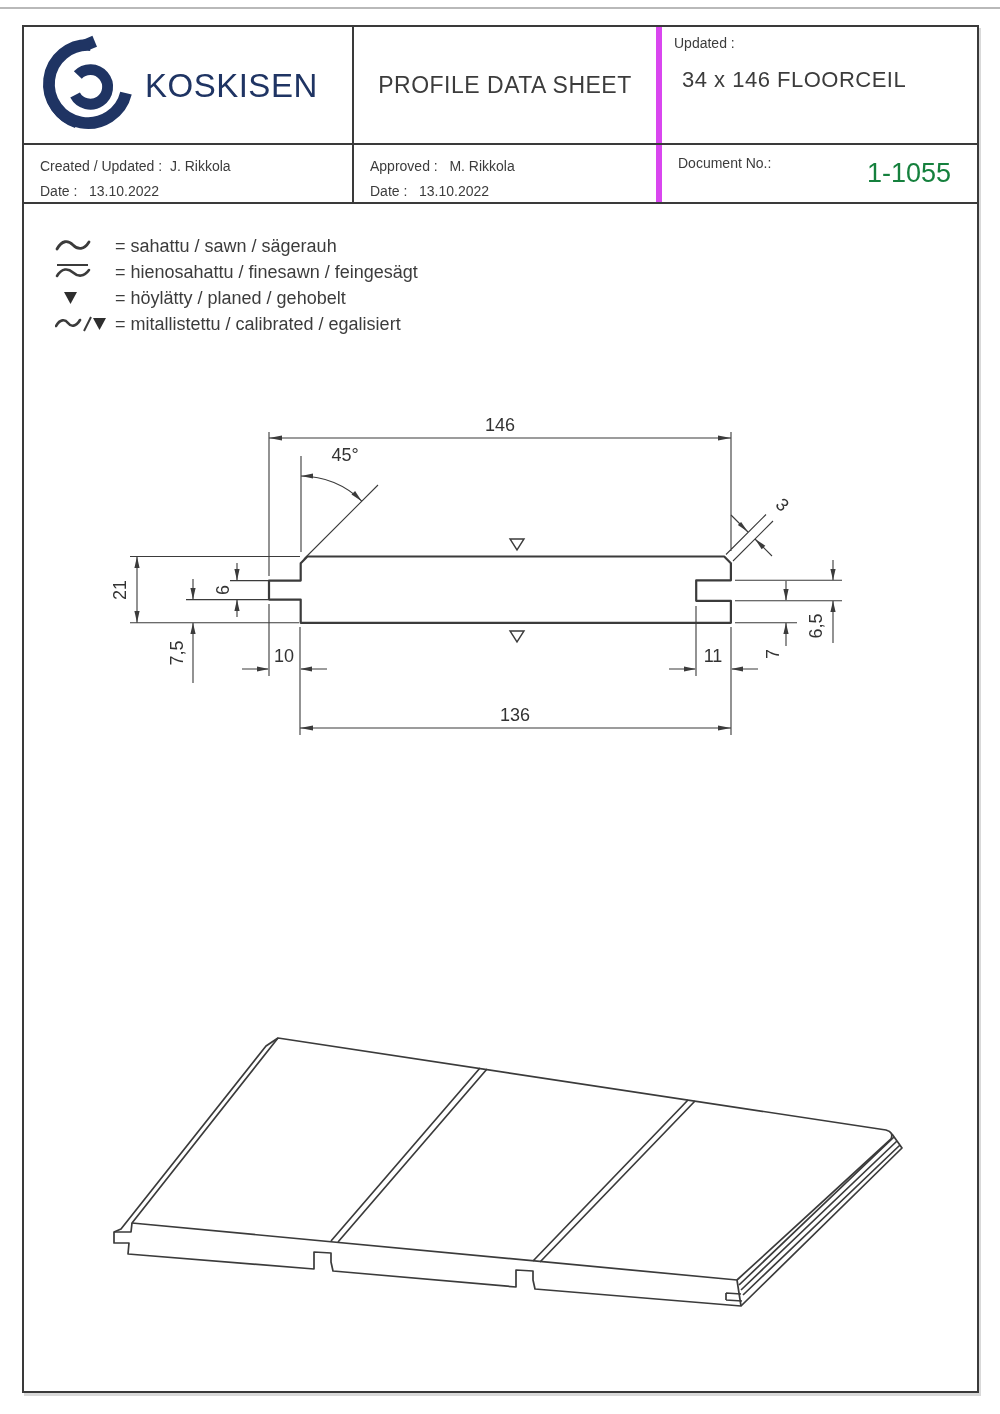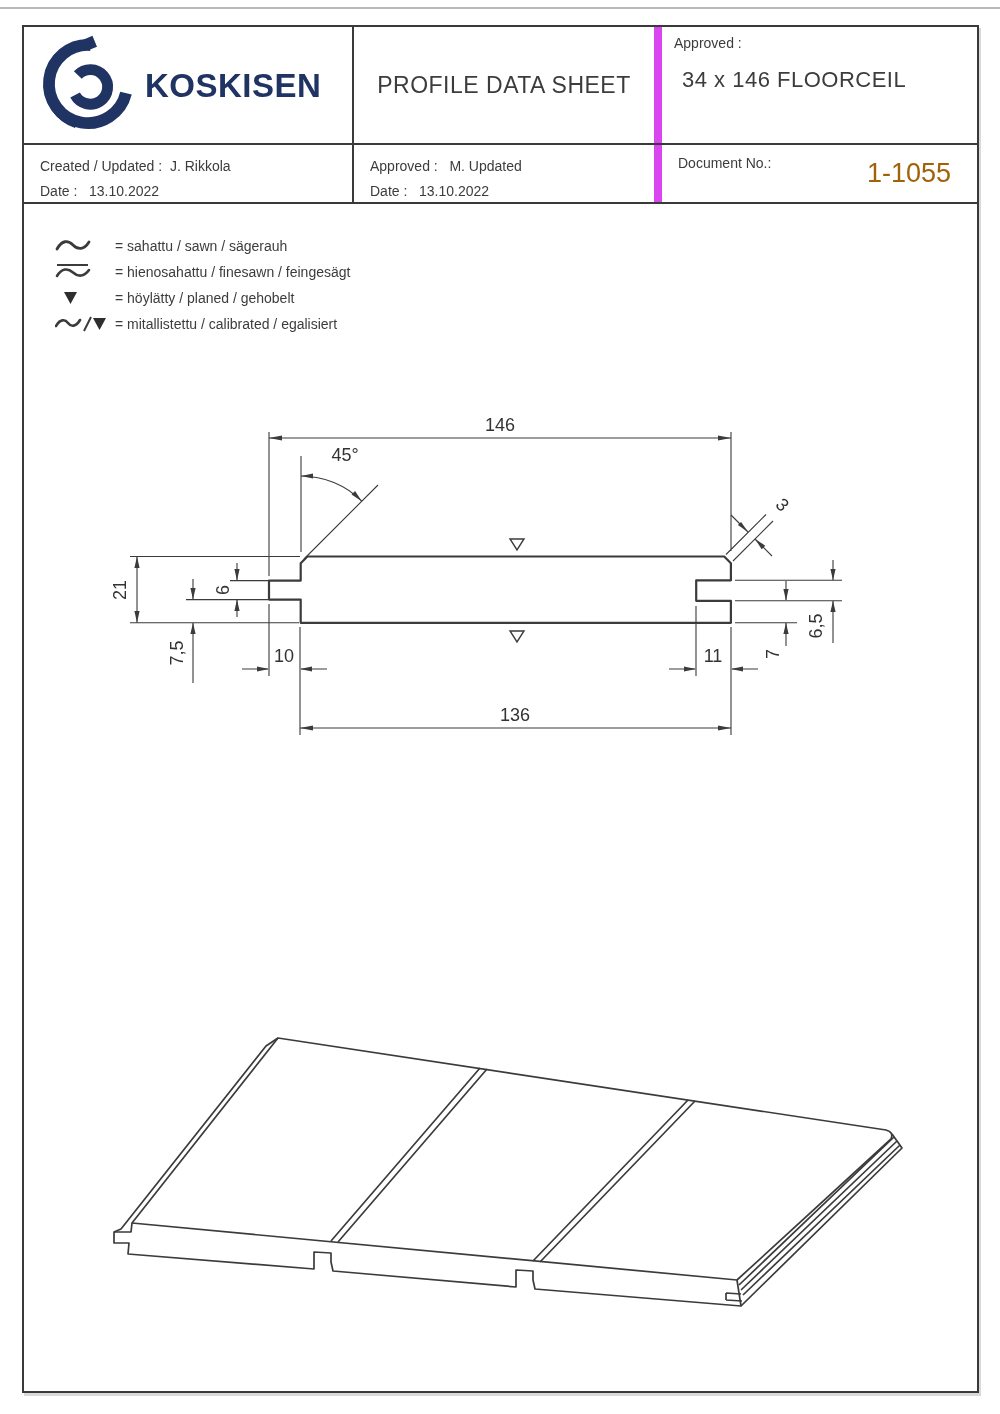--- a/index.html
+++ b/index.html
@@ -6,36 +6,36 @@
   .page{position:relative;width:1000px;height:1414px;background:#ffffff;
         font-family:"Liberation Sans",sans-serif;color:#3c3c3c;overflow:hidden;}
   .topline{position:absolute;left:0;top:7px;width:100%;height:2px;background:#b9b9b9;}
   .sheet{position:absolute;left:22px;top:25px;width:957px;height:1368px;
          border:2px solid #3a3a3a;box-sizing:border-box;box-shadow:2px 3px 0 #d9d9d9;}
   .hrow{display:flex;width:100%;}
   .hrow1{height:116px;border-bottom:2px solid #3a3a3a;}
   .hrow2{height:57px;border-bottom:2px solid #3a3a3a;}
   .hc{box-sizing:border-box;height:100%;}
   .c1{width:330px;border-right:2px solid #3a3a3a;}
-  .c2{width:308px;border-right:8px solid #d946ef;display:flex;align-items:center;justify-content:center;}
+  .c2{width:308px;border-right:6px solid #d946ef;display:flex;align-items:center;justify-content:center;}
   .c3{flex:1;}
   .logo-cell{display:flex;align-items:center;padding-left:12px;gap:9px;}
-  .wordmark{font-size:33px;font-weight:bold;letter-spacing:.5px;color:#1f3463;margin-top:2px;}
+  .wordmark{font-size:33px;font-weight:normal;letter-spacing:.5px;color:#1f3463;margin-top:2px;}
   .sheet-title{font-size:23px;letter-spacing:.5px;color:#3c3c3c;}
   .prod-cell{padding:8px 12px 0 12px;}
   .small-label{font-size:14px;color:#3c3c3c;}
   .prod-value{font-size:22px;letter-spacing:.5px;margin:16px 0 0 8px;}
   .meta-cell{padding:9px 0 4px 16px;}
   .meta-line{font-size:14px;line-height:25px;white-space:pre;}
   .doc-cell{position:relative;padding:9px 0 12px 16px;}
-  .doc-no{position:absolute;right:26px;top:13px;font-size:27px;color:#a16207;}
+  .doc-no{position:absolute;right:26px;top:13px;font-size:27px;color:#15803d;}
   .legend{position:absolute;left:55px;top:233px;}
   .lrow{display:flex;align-items:center;height:26px;}
   .lsym{width:60px;display:flex;align-items:center;}
-  .llabel{font-size:14px;color:#3c3c3c;}
+  .llabel{font-size:18px;color:#3c3c3c;}
   svg text{font-family:"Liberation Sans",sans-serif;fill:#333;font-size:18px;}
   .xsec{position:absolute;left:110px;top:400px;}
   .iso{position:absolute;left:100px;top:1000px;}
   .ln{stroke:#3b3b3b;fill:none;}
 </style>
 </head>
 <body>
 
 <div class="page">
   <div class="topline"></div>
@@ -51,33 +51,33 @@
             <path d="M46,44 A19,19 0 1 1 43,66" stroke-width="12"></path>
             <path d="M13,52 A45,45 0 0 0 44,99" stroke-width="7"></path>
           </g>
         </svg>
         <span class="wordmark">KOSKISEN</span>
       </div>
       <div class="hc c2">
         <span class="sheet-title">PROFILE DATA SHEET</span>
       </div>
       <div class="hc c3 prod-cell">
-        <div class="small-label">Approved :</div>
+        <div class="small-label">Updated :</div>
         <div class="prod-value">34 x 146 FLOORCEIL</div>
       </div>
     </div>
 
     <div class="hrow hrow2">
       <div class="hc c1 meta-cell">
         <div class="meta-line">Created / Updated :  J. Rikkola</div>
         <div class="meta-line">Date :   13.10.2022</div>
       </div>
       <div class="hc c2" style="display:block;justify-content:flex-start;align-items:flex-start;">
         <div class="meta-cell">
-          <div class="meta-line">Approved :   M. Updated</div>
+          <div class="meta-line">Approved :   M. Rikkola</div>
           <div class="meta-line">Date :   13.10.2022</div>
         </div>
       </div>
       <div class="hc c3 doc-cell">
         <span class="small-label">Document No.:</span>
         <span class="doc-no">1-1055</span>
       </div>
     </div>
   </div>
 

